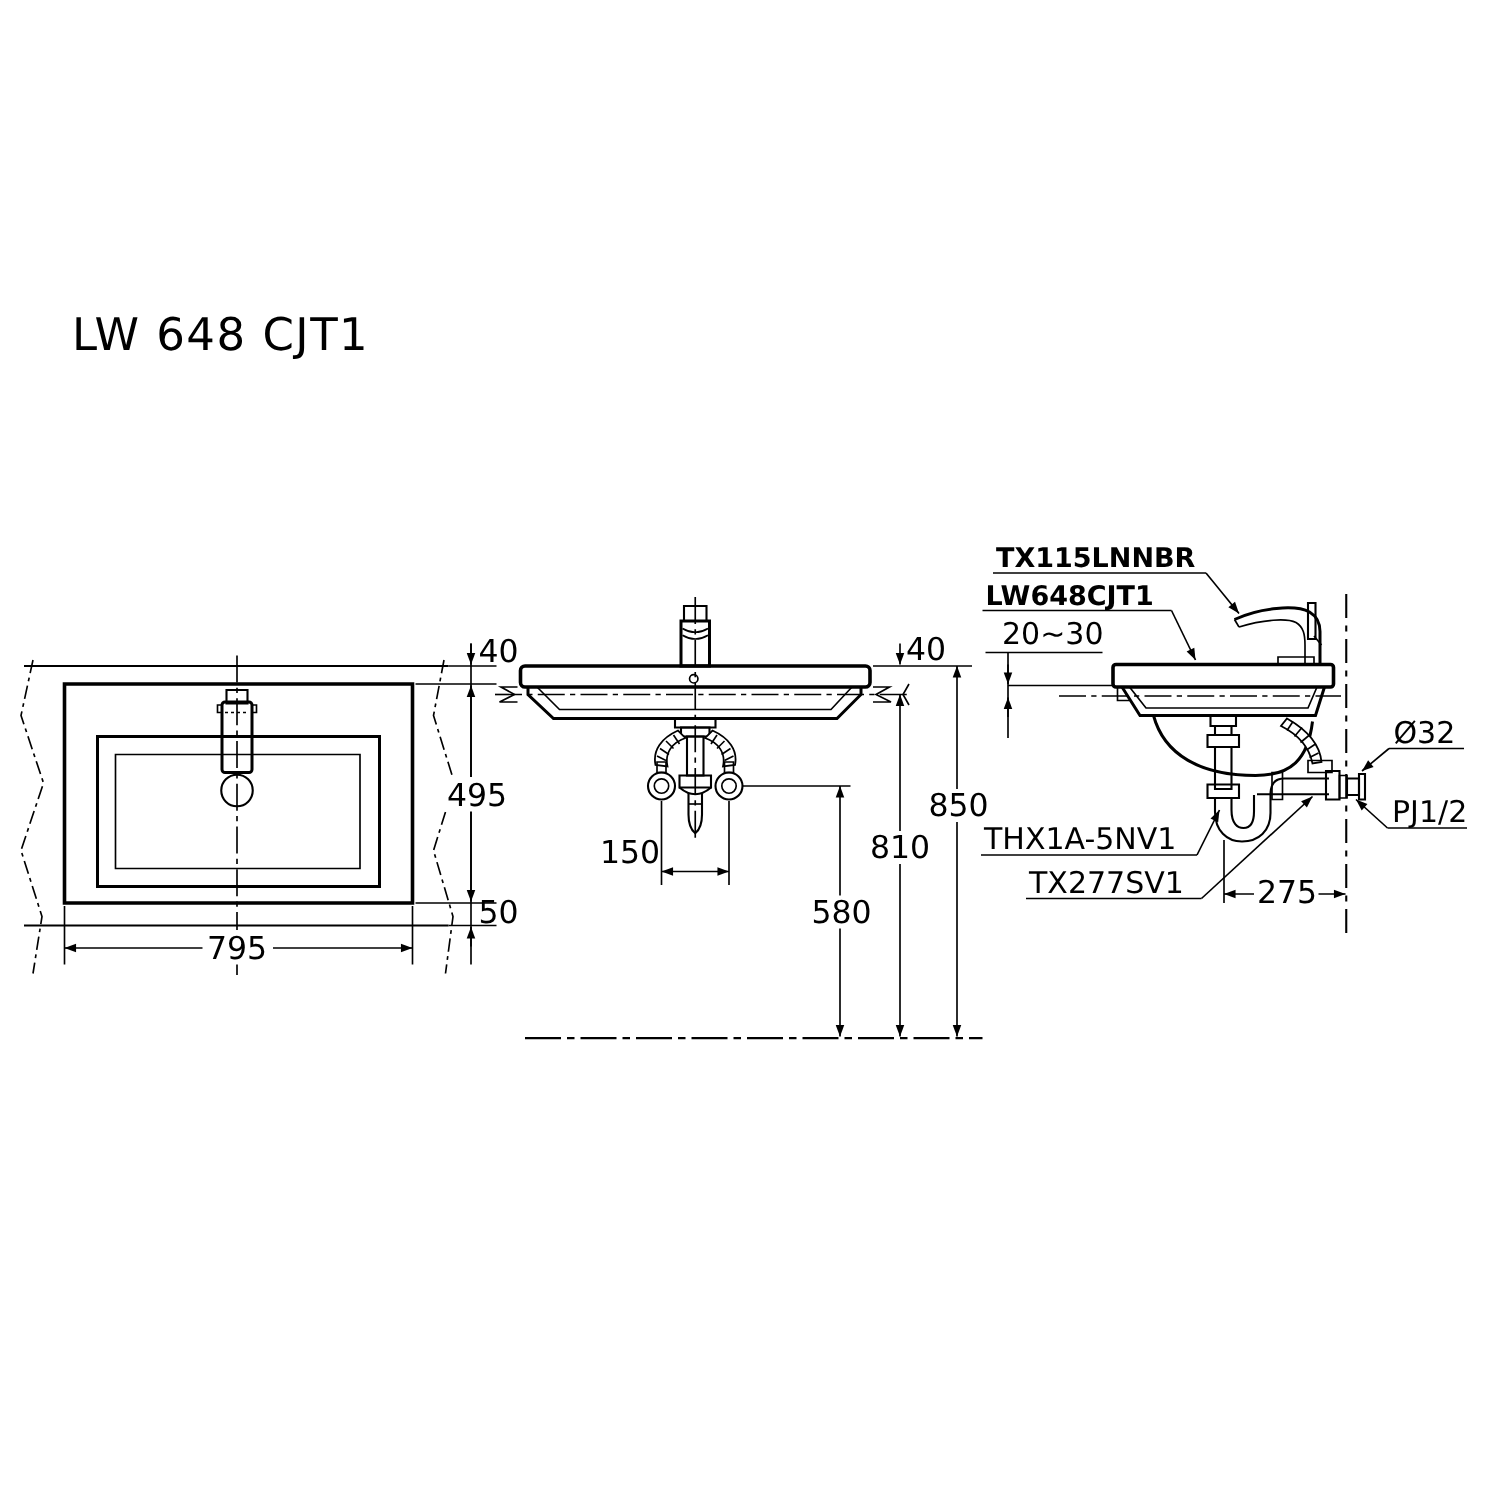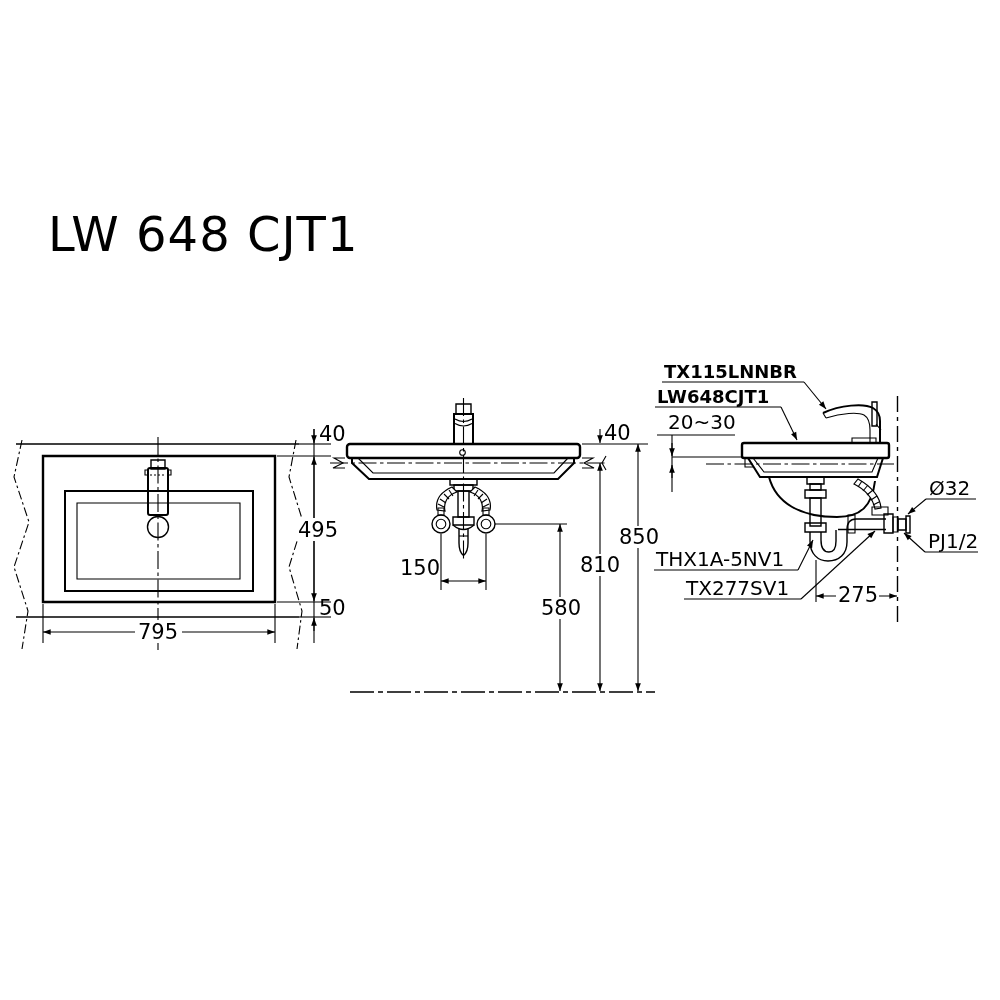--- a/index.html
+++ b/index.html
@@ -1,18 +1,18 @@
 <!DOCTYPE html>
 <html><head>
 <meta charset="utf-8">
 <style>
   html,body{margin:0;padding:0;background:#ffffff;}
   .page{position:relative;width:1000px;height:1000px;background:#ffffff;overflow:hidden;
         font-family:"DejaVu Sans", sans-serif;}
-  .title{position:absolute;left:48px;top:206px;margin:0;font-size:48px;font-weight:400;
+  .title{position:absolute;left:48px;top:206px;margin:0;font-size:30px;font-weight:400;
          letter-spacing:1px;color:#000;}
   svg{position:absolute;left:0;top:0;}
   svg *{vector-effect:non-scaling-stroke;}
   .o   {fill:none;stroke:#000;stroke-width:2.4;}   
   .o2  {fill:none;stroke:#000;stroke-width:2;}     
   .m   {fill:none;stroke:#000;stroke-width:1.4;}   
   .t   {fill:none;stroke:#000;stroke-width:1.1;}   
   .cl  {fill:none;stroke:#000;stroke-width:1.1;stroke-dasharray:18 3.5 3.5 3.5;} 
   .brk {fill:none;stroke:#000;stroke-width:1.1;stroke-dasharray:9 3 2.5 3;}      
   .wl  {fill:none;stroke:#000;stroke-width:1.4;stroke-dasharray:16 5 4 5;}       

